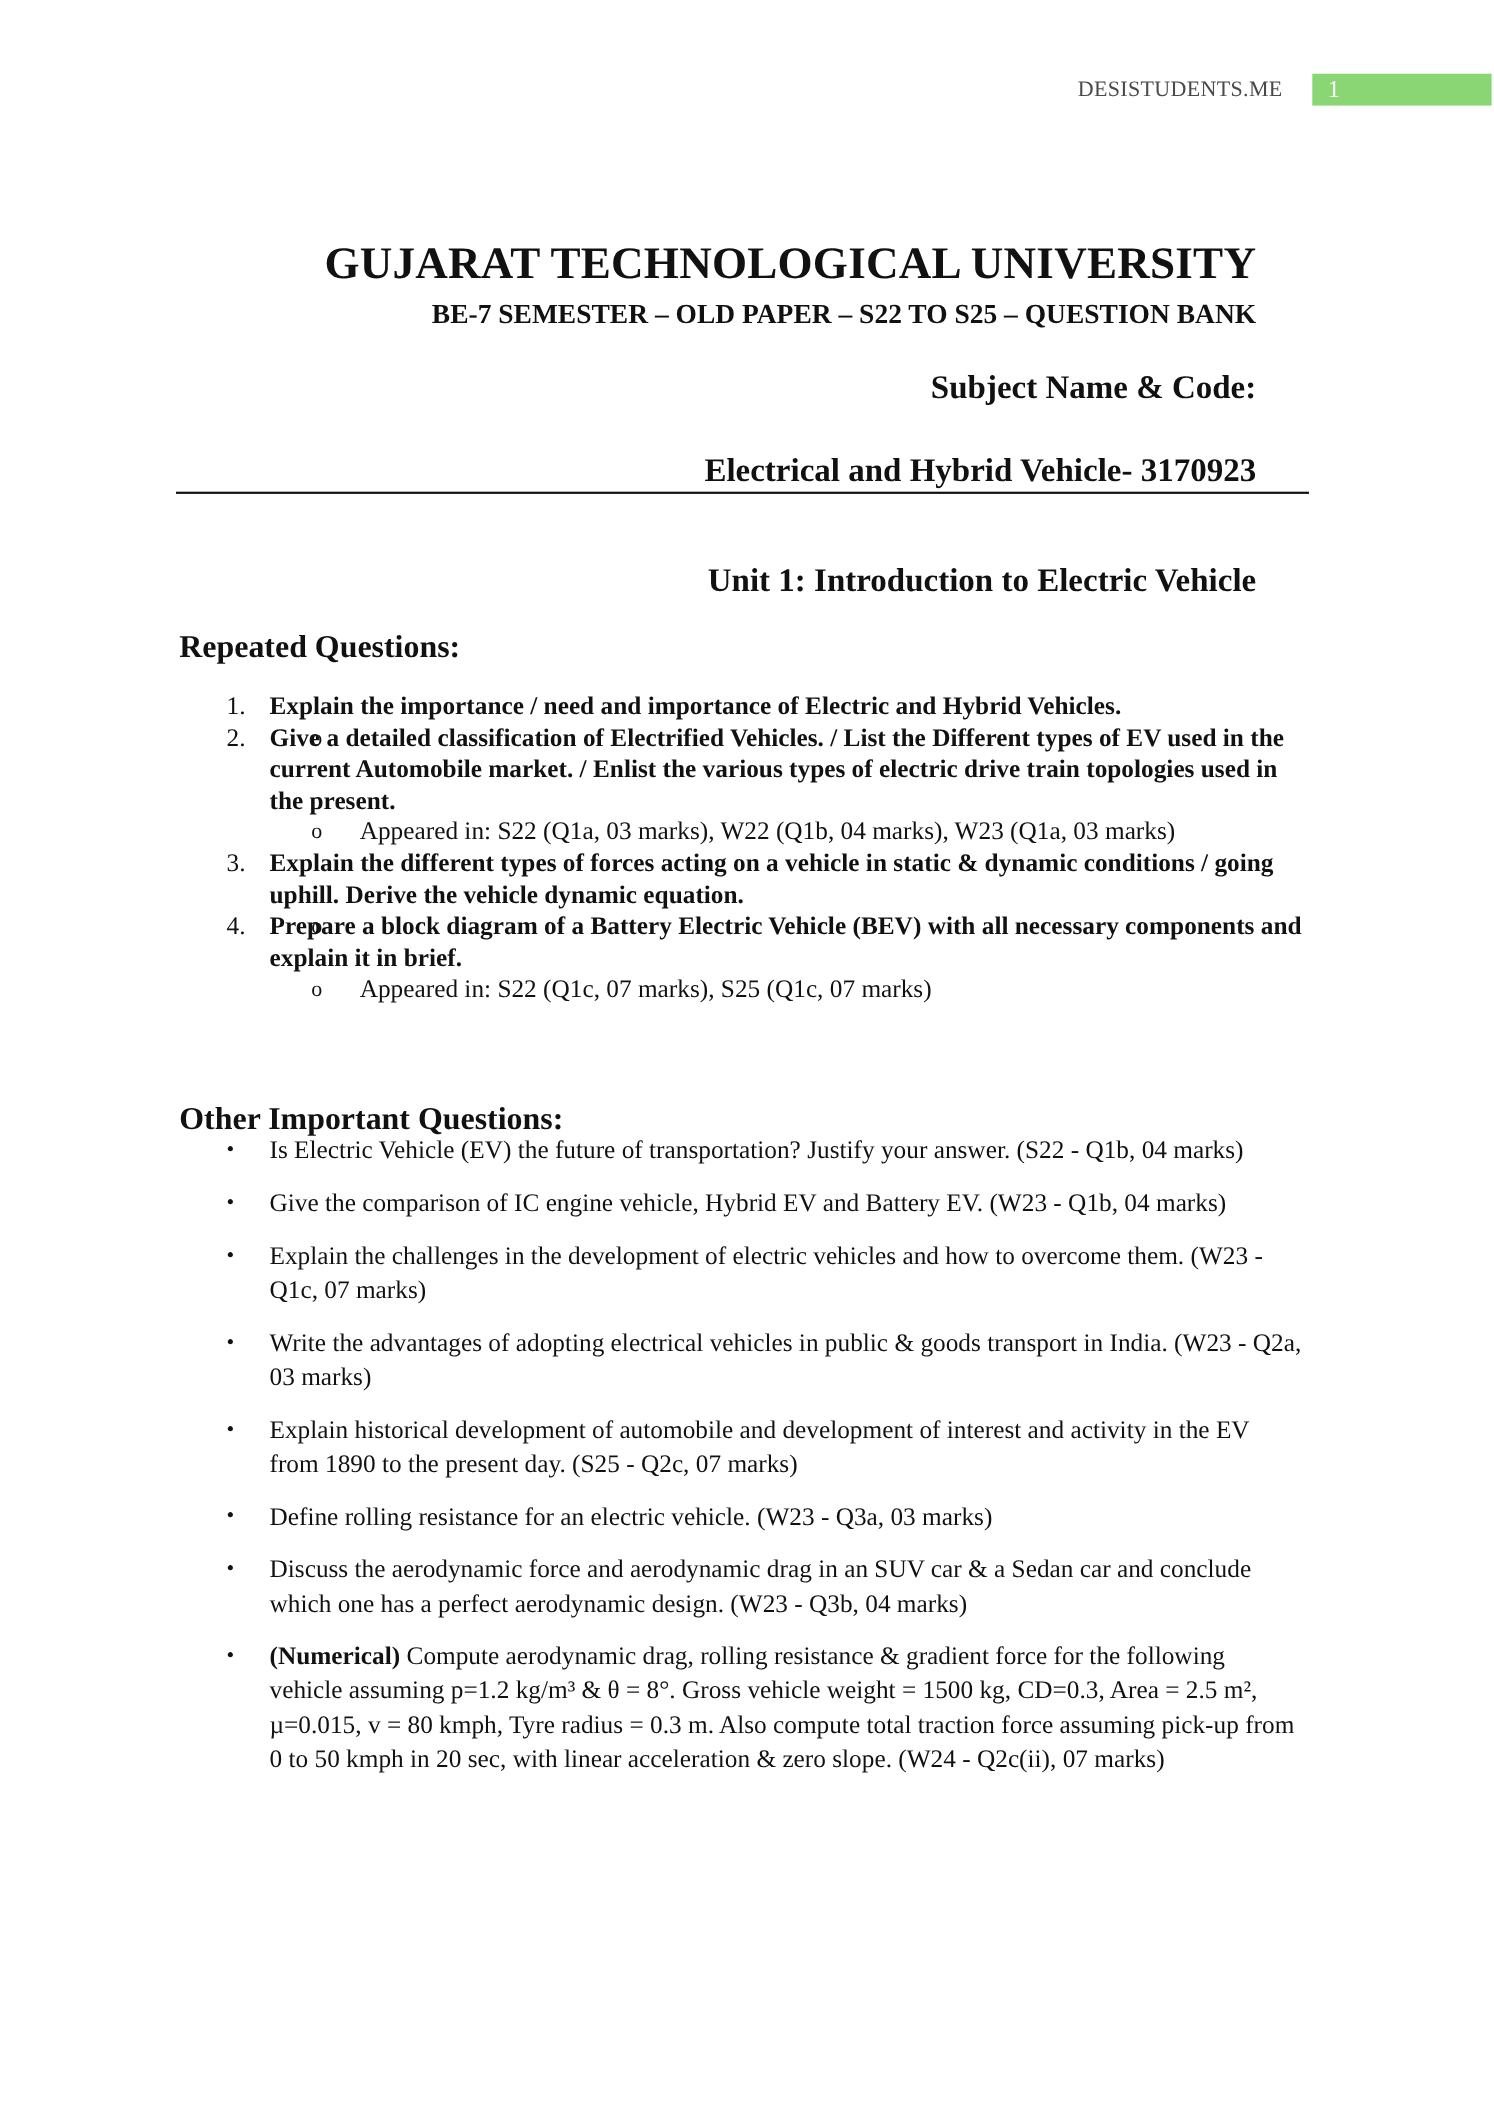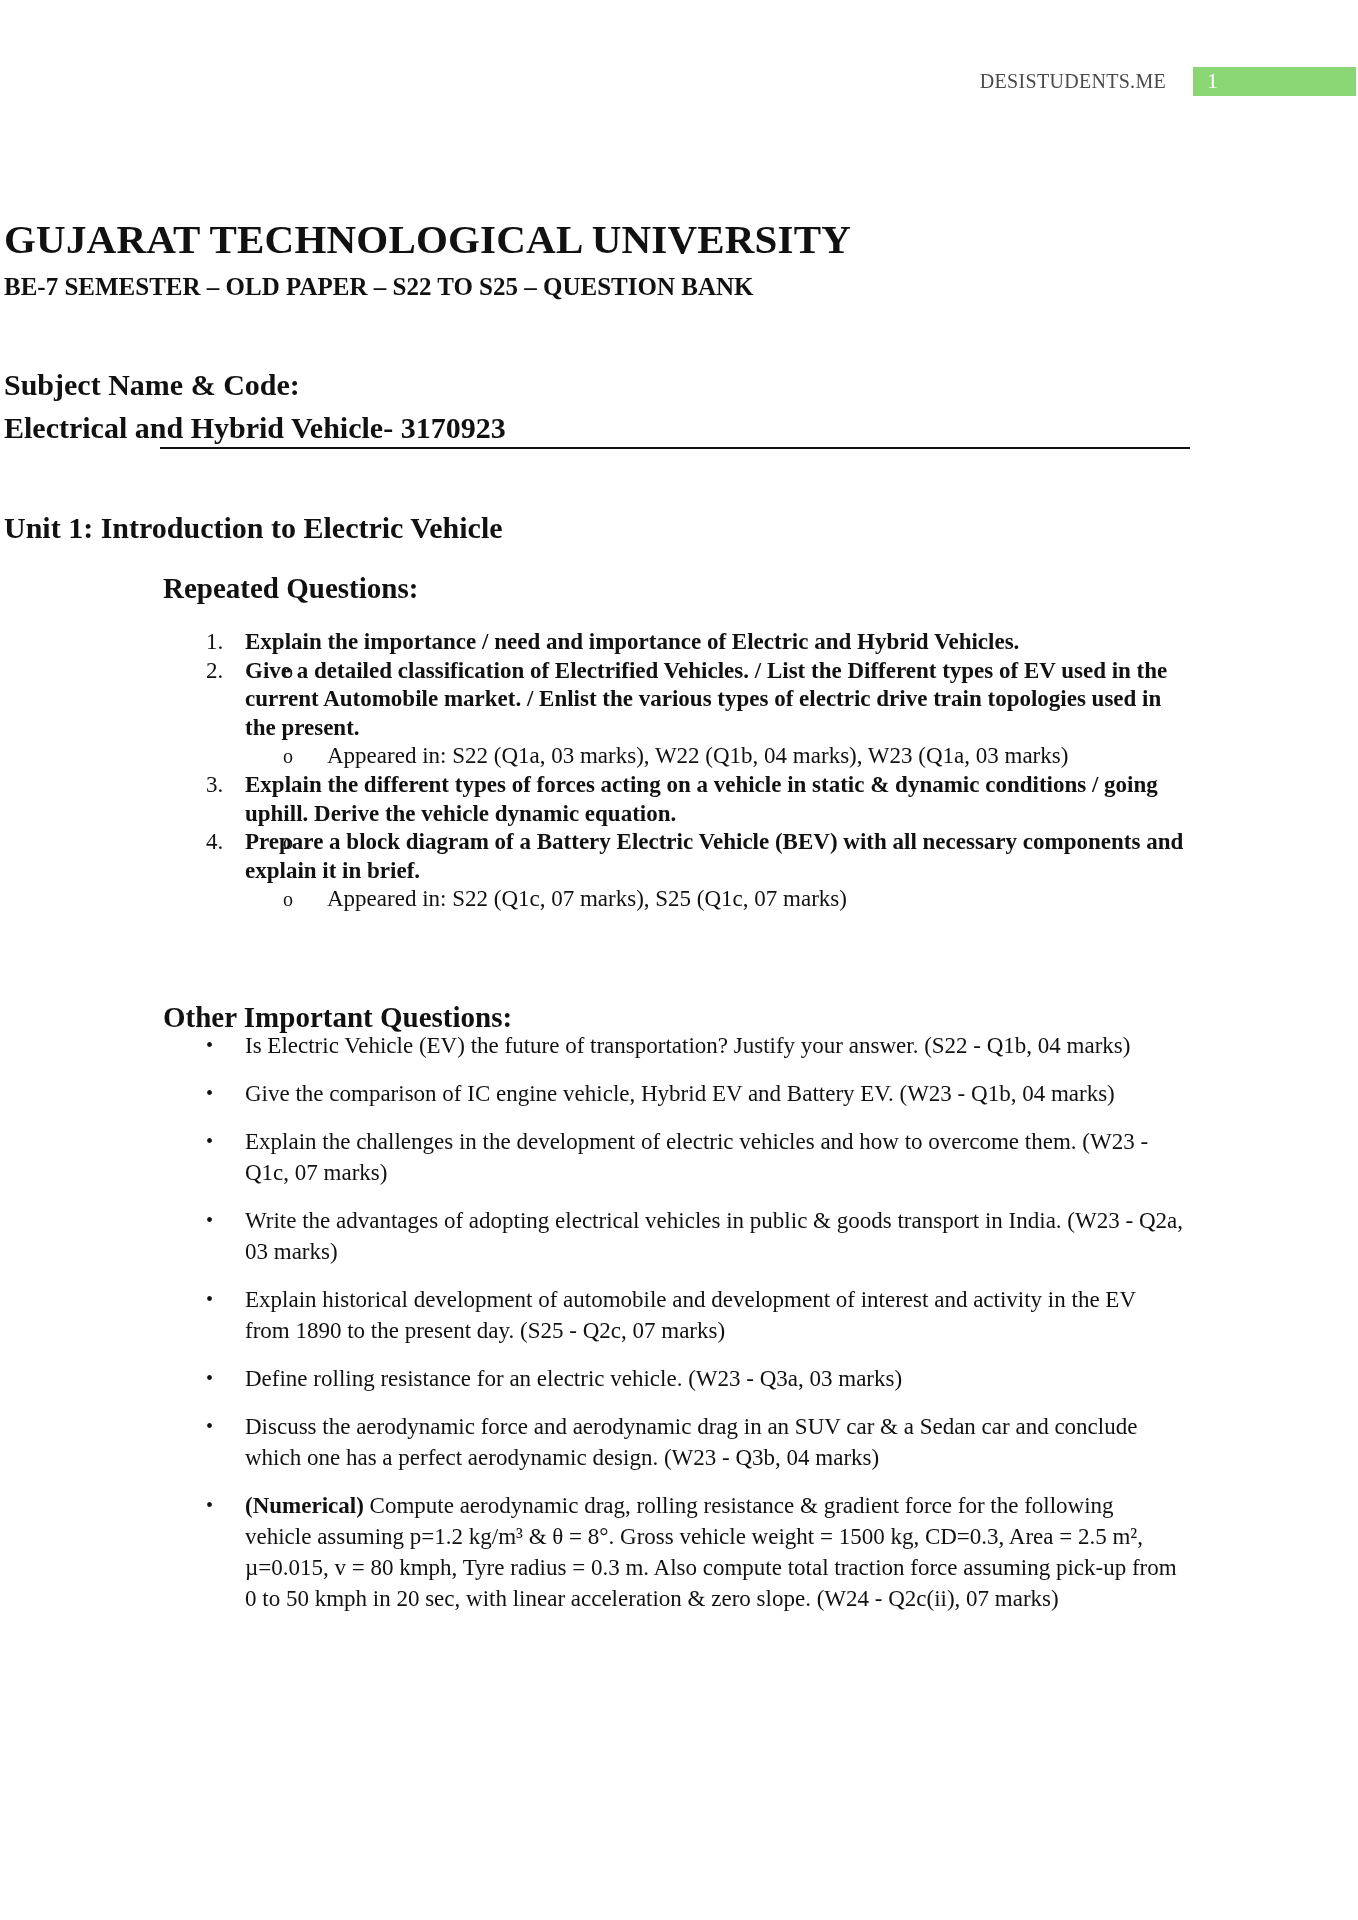--- a/index.html
+++ b/index.html
@@ -41,40 +41,39 @@
     }
     .page-num {
       position: absolute;
       left: 14px;
       top: 1px;
       font-size: 22px;
       color: #ffffff;
     }
     .title-block {
       position: absolute;
-      left: 4px;
+      left: 16px;
       width: 1126px;
-      text-align: left;
+      text-align: right;
     }
     .t-main {
       top: 215px;
       font-size: 41px;
       font-weight: bold;
       letter-spacing: 0.2px;
     }
     .t-sub {
       top: 273px;
       font-size: 25px;
       font-weight: bold;
     }
     .t-subject-label {
       top: 336px;
       font-size: 30px;
       font-weight: bold;
-      margin-top: 32px;
     }
     .t-subject {
       top: 411px;
       font-size: 30px;
       font-weight: bold;
     }
     .rule {
       position: absolute;
       left: 160px;
       top: 447px;

